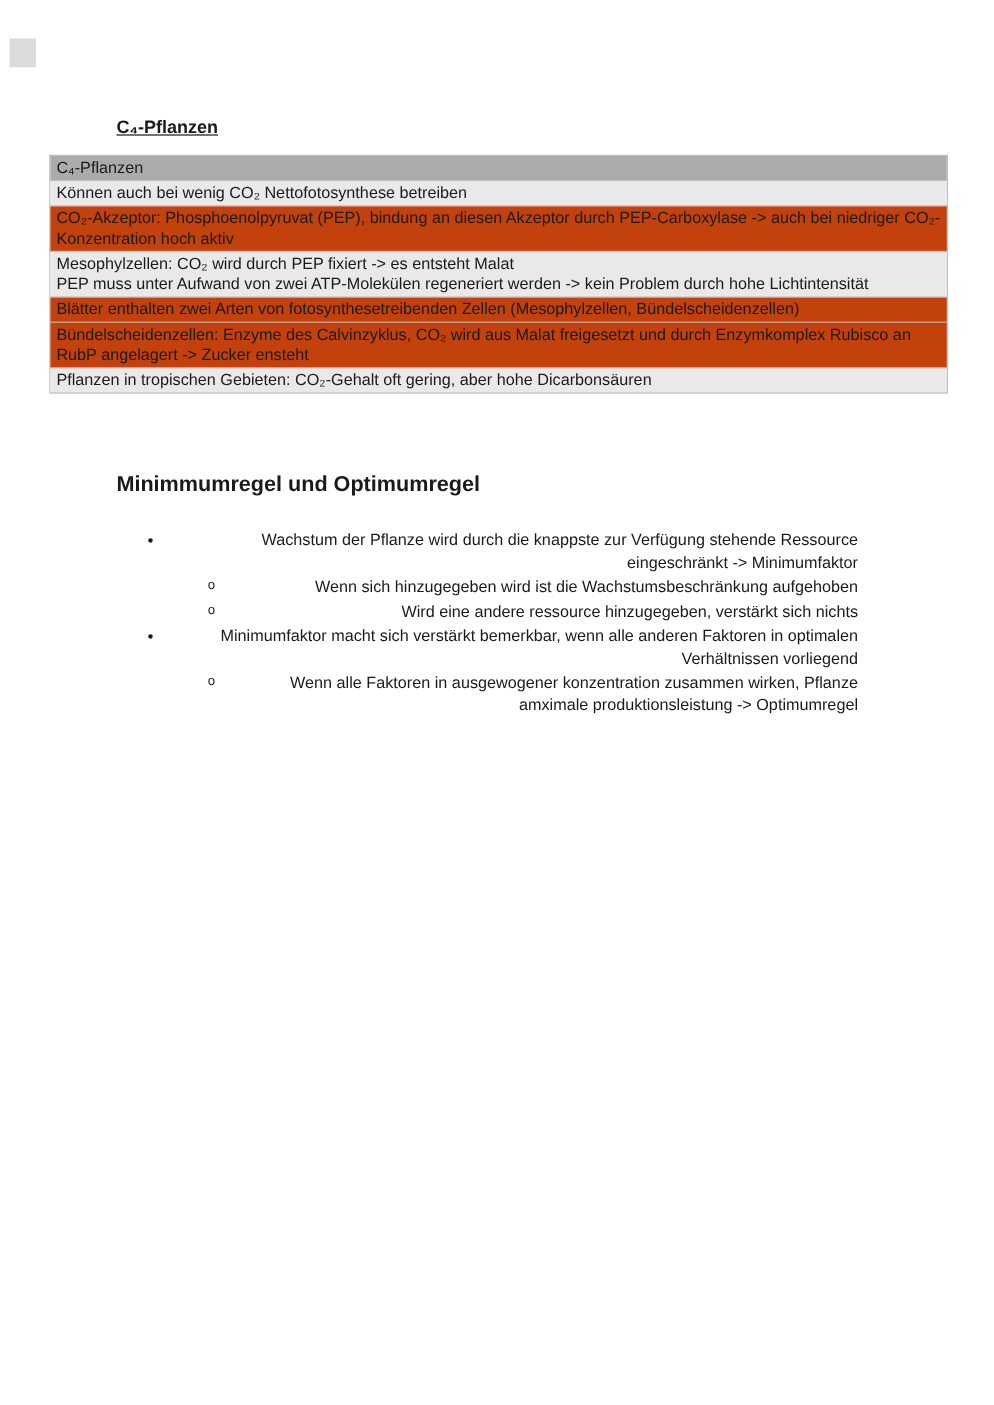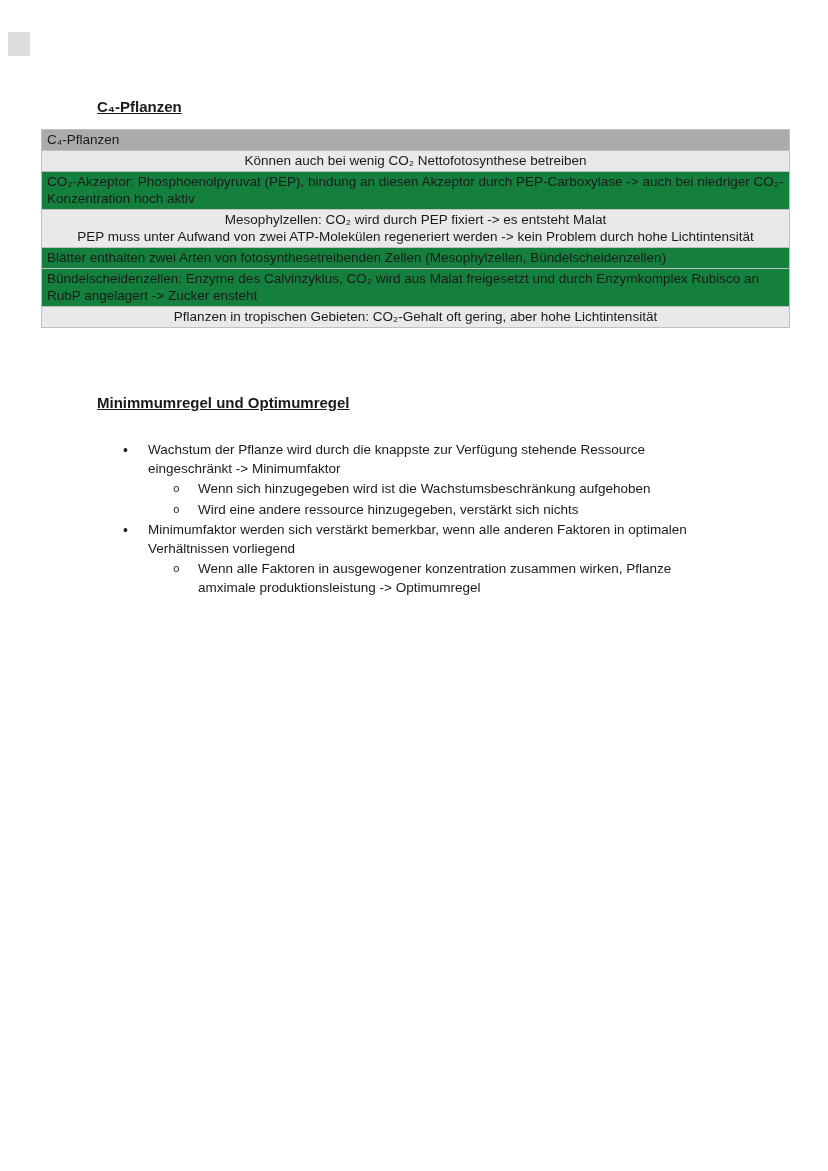--- a/index.html
+++ b/index.html
@@ -35,37 +35,35 @@
     width: 749px;
     border: 1px solid var(--border, #bfbfbf);
     border-bottom: none;
     box-sizing: border-box;
     font-size: 13.5px;
   }
   .trow {
     padding: 1px 5px 2px 5px;
     line-height: 17px;
     border-bottom: 1px solid var(--border, #bfbfbf);
-    background: #15803d;
+    background: #c2410c;
   }
   .trow.header {
     background: var(--header-bg, #ababab);
   }
   .trow.shaded {
     background: var(--row-shaded-bg, #e9e9e9);
-    text-align: center;
   }
   .cell-text {
     white-space: pre-line;
   }
   .section-title {
     margin: 66px 0 0 97px;
-    font-size: 15px;
+    font-size: 18px;
     font-weight: bold;
-    text-decoration: underline;
     line-height: 18px;
   }
   .rules-list {
     margin-top: 29px;
     font-size: 13.5px;
   }
   .li {
     display: flex;
     align-items: flex-start;
     line-height: 18.5px;
@@ -85,20 +83,21 @@
   }
   .li.l1 .marker {
     font-size: 14px;
   }
   .li.l2 .marker {
     font-size: 11px;
     font-family: "Liberation Mono", "DejaVu Sans Mono", monospace;
   }
   .li-text {
     flex: 1 1 auto;
+    text-align: right;
   }
 </style>
 </head>
 <body>
 
 <div class="page">
 
   <div class="scan-artifact"></div>
 
   <div class="doc-title">C₄-Pflanzen</div>
@@ -117,42 +116,42 @@
       <span class="cell-text">Mesophylzellen: CO₂ wird durch PEP fixiert -&gt; es entsteht Malat
 PEP muss unter Aufwand von zwei ATP-Molekülen regeneriert werden -&gt; kein Problem durch hohe Lichtintensität</span>
     </div>
     <div class="trow">
       <span class="cell-text">Blätter enthalten zwei Arten von fotosynthesetreibenden Zellen (Mesophylzellen, Bündelscheidenzellen)</span>
     </div>
     <div class="trow">
       <span class="cell-text">Bündelscheidenzellen: Enzyme des Calvinzyklus, CO₂ wird aus Malat freigesetzt und durch Enzymkomplex Rubisco an RubP angelagert -&gt; Zucker ensteht</span>
     </div>
     <div class="trow shaded">
-      <span class="cell-text">Pflanzen in tropischen Gebieten: CO₂-Gehalt oft gering, aber hohe Lichtintensität</span>
+      <span class="cell-text">Pflanzen in tropischen Gebieten: CO₂-Gehalt oft gering, aber hohe Dicarbonsäuren</span>
     </div>
   </div>
 
   <div class="section-title">Minimmumregel und Optimumregel</div>
 
   <div class="rules-list">
     <div class="li l1">
       <span class="marker">•</span>
       <span class="li-text">Wachstum der Pflanze wird durch die knappste zur Verfügung stehende Ressource eingeschränkt -&gt; Minimumfaktor</span>
     </div>
     <div class="li l2">
       <span class="marker">o</span>
       <span class="li-text">Wenn sich hinzugegeben wird ist die Wachstumsbeschränkung aufgehoben</span>
     </div>
     <div class="li l2">
       <span class="marker">o</span>
       <span class="li-text">Wird eine andere ressource hinzugegeben, verstärkt sich nichts</span>
     </div>
     <div class="li l1">
       <span class="marker">•</span>
-      <span class="li-text">Minimumfaktor werden sich verstärkt bemerkbar, wenn alle anderen Faktoren in optimalen Verhältnissen vorliegend</span>
+      <span class="li-text">Minimumfaktor macht sich verstärkt bemerkbar, wenn alle anderen Faktoren in optimalen Verhältnissen vorliegend</span>
     </div>
     <div class="li l2">
       <span class="marker">o</span>
       <span class="li-text">Wenn alle Faktoren in ausgewogener konzentration zusammen wirken, Pflanze amximale produktionsleistung -&gt; Optimumregel</span>
     </div>
   </div>
 
 </div>
 
 </body></html>

